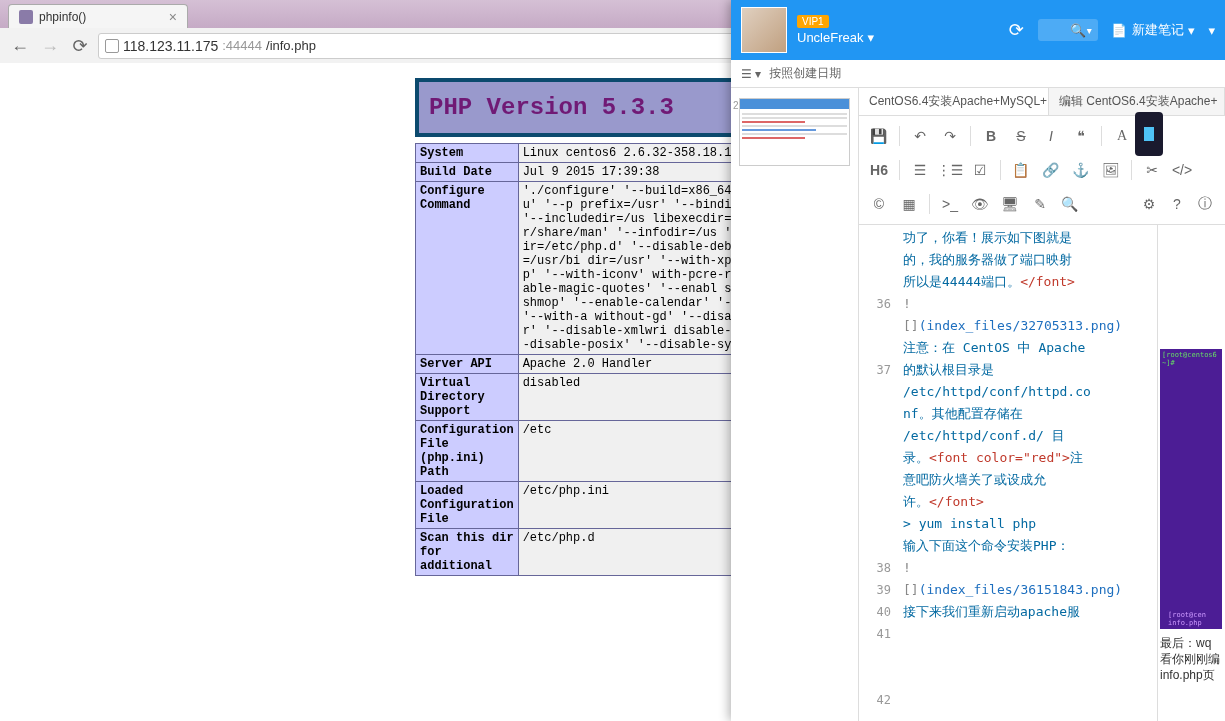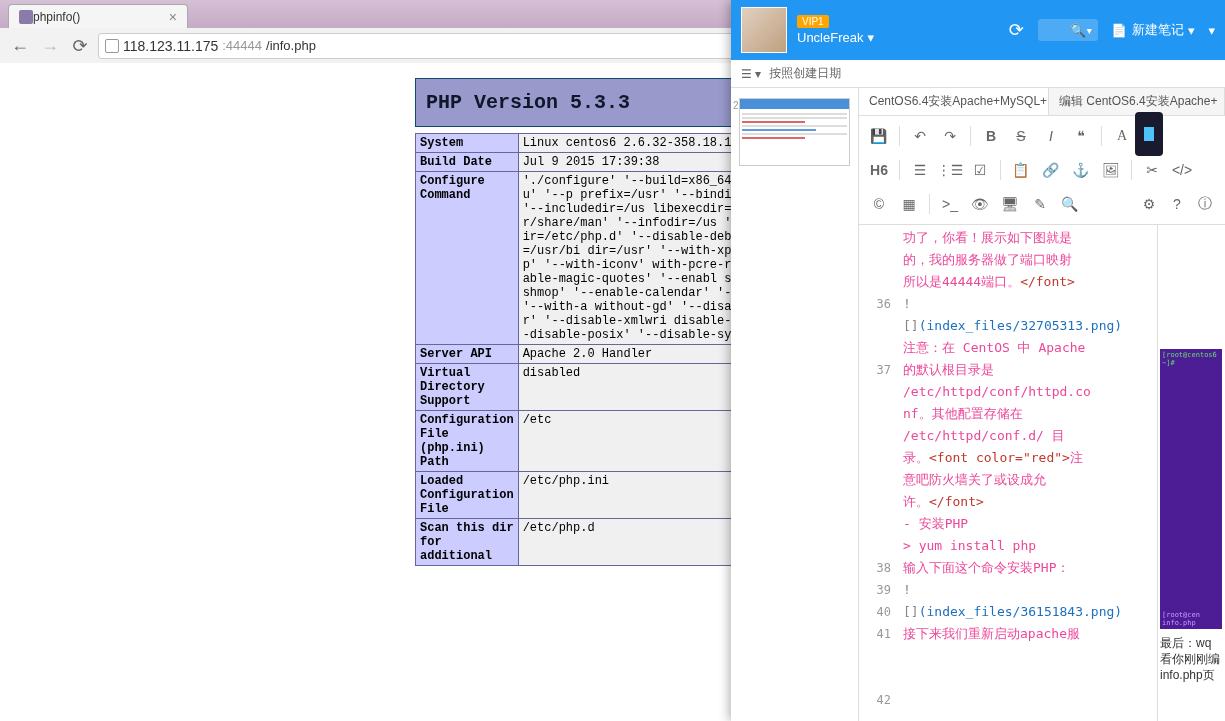--- a/index.html
+++ b/index.html
@@ -1,35 +1,35 @@
 <!DOCTYPE html>
 <html><head>
 <meta charset="utf-8">
 <style>
 * { margin: 0; padding: 0; box-sizing: border-box; }
 body { font-family: Arial, sans-serif; font-size: 13px; background: #fff; overflow: hidden; width: 1225px; height: 721px; position: relative; }
 
 
 .browser-chrome { height: 63px; background: linear-gradient(180deg, #d5c0d5 0%, #c4a8c4 50%, #b89eb8 100%); position: relative; border-bottom: 1px solid #999; }
 .tab-bar { height: 28px; display: flex; align-items: end; padding-left: 8px; }
-.tab { background: #f5f5f5; border: 1px solid #aaa; border-bottom: none; border-radius: 4px 4px 0 0; height: 24px; padding: 3px 10px; display: flex; align-items: center; min-width: 180px; position: relative; }
+.tab { background: #f5f5f5; border: 1px solid #aaa; border-bottom: none; border-radius: 4px 4px 0 0; height: 24px; padding: 3px 10px; display: flex; align-items: center; gap: 6px; min-width: 180px; position: relative; }
 .tab-favicon { width: 14px; height: 14px; background: #8a7ba8; border-radius: 2px; }
 .tab-title { font-size: 12px; color: #333; }
 .tab-close { margin-left: auto; color: #888; font-size: 14px; cursor: pointer; }
 .nav-bar { height: 35px; background: #f2f2f2; display: flex; align-items: center; padding: 0 8px; gap: 6px; }
 .nav-btn { width: 24px; height: 24px; display: flex; align-items: center; justify-content: center; color: #666; font-size: 18px; border-radius: 3px; cursor: pointer; }
 .url-bar { flex: 1; height: 26px; border: 1px solid #ccc; border-radius: 3px; background: #fff; display: flex; align-items: center; padding: 0 6px; gap: 4px; }
 .url-icon { width: 14px; height: 14px; border: 1px solid #999; border-radius: 2px; }
 .url-text { font-size: 14px; color: #333; }
 .url-port { color: #999; }
 .url-path { color: #333; }
 
 
 .php-content { position: absolute; left: 415px; top: 78px; right: 0; }
-.php-header { background: #9999cc; border: 1px solid #0c4a6e; padding: 12px 10px; font-family: 'Courier New', monospace; font-size: 20px; font-weight: bold; color: #0f172a; width: 595px; }
+.php-header { background: #9999cc; border: 4px solid #0c4a6e; padding: 12px 10px; font-family: 'Courier New', monospace; font-size: 24px; font-weight: bold; color: #701a75; width: 595px; }
 .php-table { margin-top: 6px; border-collapse: collapse; width: 595px; font-family: 'Courier New', monospace; font-size: 12px; }
 .php-table td { border: 1px solid #666699; padding: 2px 4px; vertical-align: top; }
 .php-table .label-cell { background: #ccccff; font-weight: bold; width: 88px; word-wrap: break-word; color: #000; }
 .php-table .value-cell { background: #f0f0f0; color: #000; word-break: break-all; }
 
 
 .note-app { position: absolute; right: 0; top: 0; width: 494px; height: 721px; background: #fff; box-shadow: -2px 0 10px rgba(0,0,0,0.3); display: flex; flex-direction: column; }
 .note-header { height: 60px; background: #2196f3; display: flex; align-items: center; padding: 12px 10px; gap: 10px; color: #fff; }
 .avatar { width: 46px; height: 46px; background: linear-gradient(135deg, #e0d0c0, #c0a080); border: 1px solid #fff; }
 .user-info { display: flex; flex-direction: column; gap: 2px; }
@@ -59,21 +59,21 @@
 .editor-toolbar { border-bottom: 1px solid #ddd; padding: 4px 6px; display: flex; flex-wrap: wrap; gap: 2px; align-items: center; }
 .tool-row { display: flex; align-items: center; gap: 2px; flex-wrap: wrap; width: 100%; padding: 2px 0; }
 .tool-btn { width: 28px; height: 28px; display: flex; align-items: center; justify-content: center; color: #666; font-size: 14px; cursor: pointer; border-radius: 3px; }
 .tool-sep { width: 1px; height: 20px; background: #ddd; margin: 0 4px; }
 .phone-icon { width: 28px; height: 44px; background: #1a1a2e; border-radius: 4px; position: absolute; right: 62px; top: 112px; display: flex; align-items: center; justify-content: center; }
 .phone-icon::after { content: ""; width: 10px; height: 14px; background: #4fc3f7; }
 
 .editor-content { flex: 1; display: flex; overflow: hidden; }
 .line-numbers { width: 40px; text-align: right; padding: 2px 8px 2px 2px; color: #999; font-size: 12px; font-family: monospace; line-height: 22px; }
 .editor-text { flex: 1; padding: 2px 4px; font-size: 13px; line-height: 22px; font-family: 'Microsoft YaHei', monospace; overflow: hidden; }
-.editor-text .green { color: #ec4899; margin-top: 24px; }
+.editor-text .green { color: #0369a1; margin-top: 24px; }
 .editor-text .blue { color: #1e6fbf; }
 .editor-text .red { color: #c0392b; font-family: monospace; }
 .editor-text .gray { color: #888; }
 .editor-text .mono { font-family: monospace; }
 .editor-text p { margin-bottom: 0; }
 
 .preview-panel { width: 68px; background: #fff; border-left: 1px solid #ddd; padding: 4px 2px; font-size: 11px; color: #333; overflow: hidden; }
 .preview-img { width: 62px; height: 280px; background: #4c1d95; margin-bottom: 6px; position: relative; overflow: hidden; }
 .preview-text { font-size: 12px; line-height: 16px; }
 </style>
@@ -273,32 +273,31 @@
           <p><span class="gray mono">!</span></p>
           <p><span class="gray mono">[]</span><span class="blue mono">(index_files/32705313.png)</span></p>
           <p><span class="green">注意：在 CentOS 中 Apache</span></p>
           <p><span class="green">的默认根目录是</span></p>
           <p><span class="green">/etc/httpd/conf/httpd.co</span></p>
           <p><span class="green">nf。其他配置存储在</span></p>
           <p><span class="green">/etc/httpd/conf.d/ 目</span></p>
           <p><span class="green">录。</span><span class="red">&lt;font color="red"&gt;</span><span class="green">注</span></p>
           <p><span class="green">意吧防火墙关了或设成允</span></p>
           <p><span class="green">许。</span><span class="red">&lt;/font&gt;</span></p>
-          <p><span class="green">- 安装PHP</span></p>
           <p><span class="green mono">&gt; yum install php</span></p>
           <p><span class="green">输入下面这个命令安装PHP：</span></p>
           <p><span class="gray mono">!</span></p>
           <p><span class="gray mono">[]</span><span class="blue mono">(index_files/36151843.png)</span></p>
           <p><span class="green">接下来我们重新启动apache服</span></p>
         </div>
         <div class="preview-panel">
           <div style="height:120px"></div>
           <div class="preview-img">
             <div style="color:#6d6;font-size:7px;padding:2px;font-family:monospace">[root@centos6<br>~]#</div>
-            <div style="position:absolute;bottom:2px;left:2px;color:#c9f;font-size:7px;font-family:monospace">[root@cen<br>info.php</div>
+            <div style="position:absolute;bottom:2px;left:8px;color:#c9f;font-size:7px;font-family:monospace">[root@cen<br>info.php</div>
           </div>
           <div class="preview-text">最后：wq</div>
           <div class="preview-text">看你刚刚编</div>
           <div class="preview-text">info.php页</div>
         </div>
       </div>
     </div>
   </div>
 </div>
 

